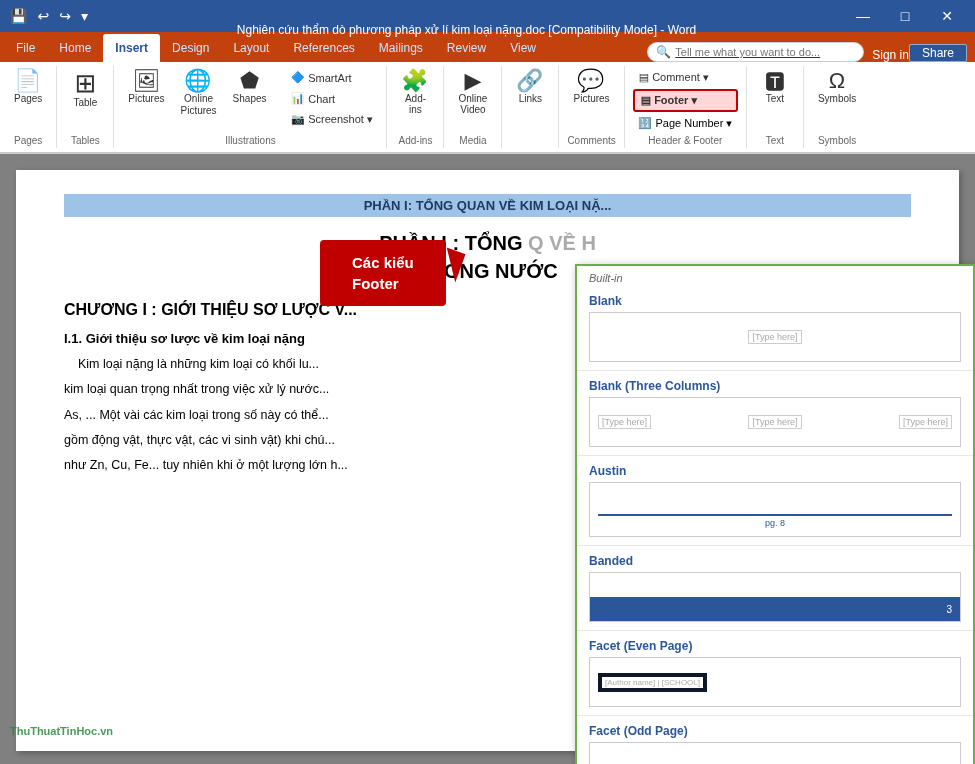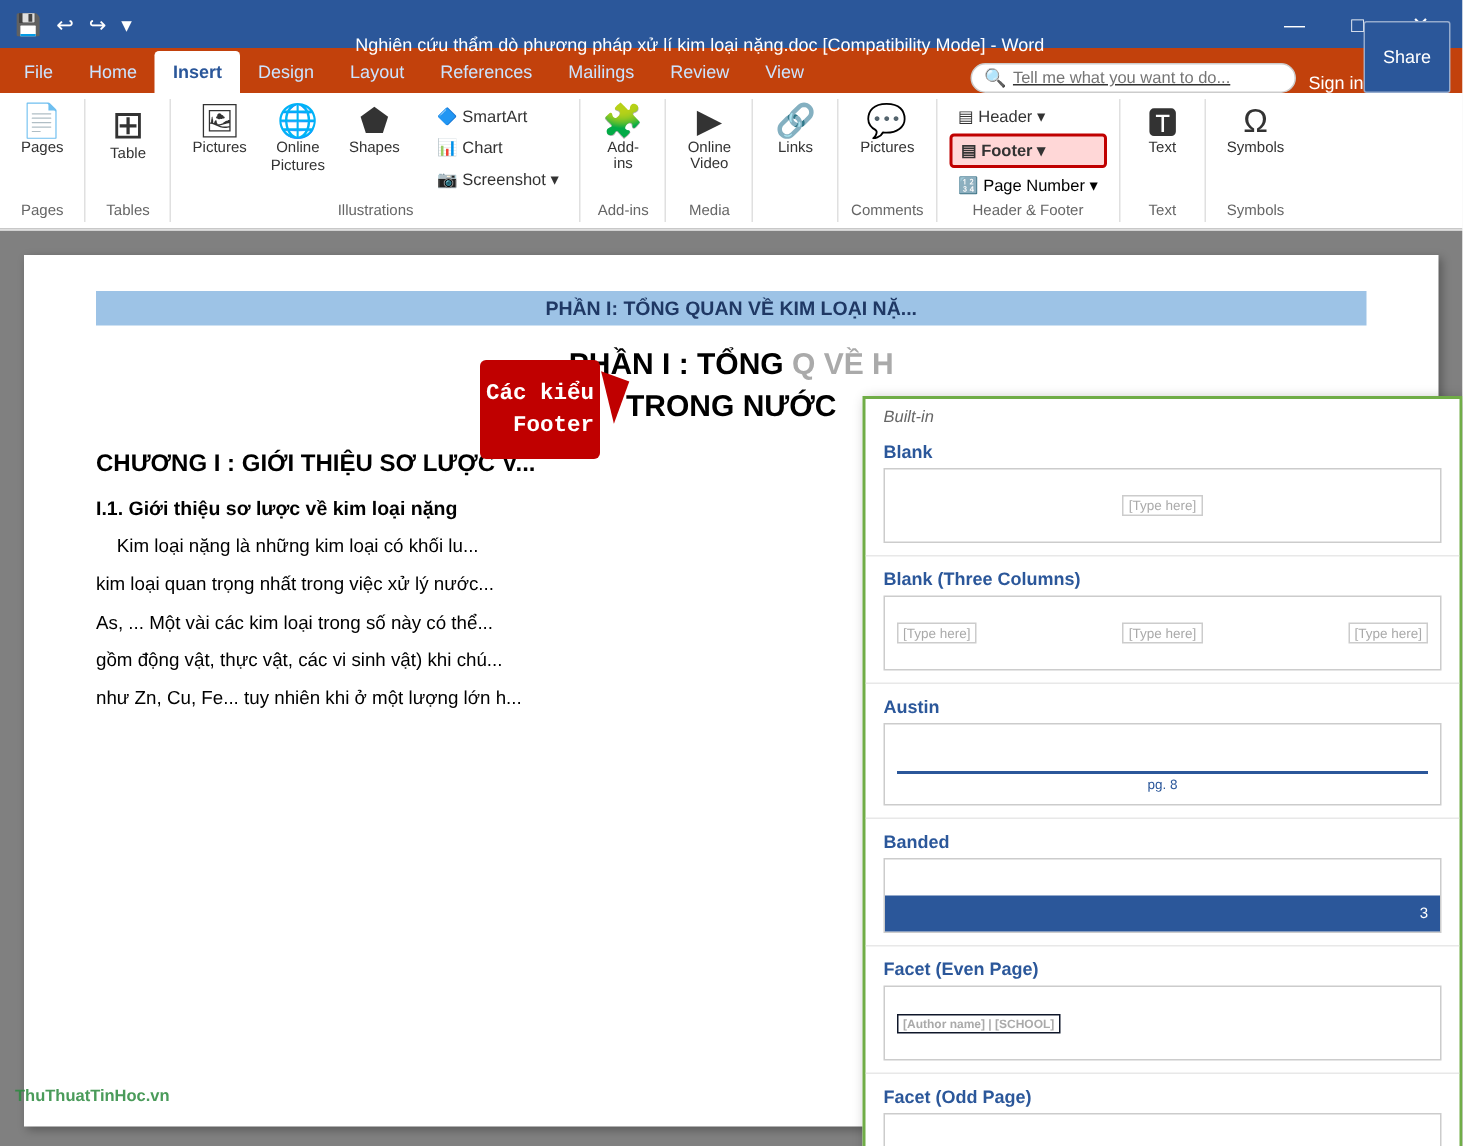--- a/index.html
+++ b/index.html
@@ -203,25 +203,24 @@
       position: absolute;
       top: 240px;
       left: 320px;
       z-index: 200;
     }
     .callout-box {
       background: #c00000;
       color: white;
       font-size: 15px;
       font-weight: bold;
-      padding: 12px 4px;
-      text-align: right;
+      padding: 12px 32px;
+      text-align: left;
       border-radius: 4px;
       line-height: 1.4;
-      font-family: Liberation Mono, monospace;
     }
     .callout-arrow {
       width: 0;
       height: 0;
       border-left: 20px solid transparent;
       border-right: 0px solid transparent;
       border-top: 30px solid #c00000;
       position: absolute;
       right: -15px;
       top: 10px;
@@ -299,21 +298,21 @@
       color: white;
       cursor: pointer;
       font-size: 12px;
     }
     .share-btn {
       background: #2b579a;
       border: 1px solid rgba(255,255,255,0.5);
       color: white;
       cursor: pointer;
       font-size: 12px;
-      padding: 16px 12px;
+      padding: 1px 12px;
       border-radius: 2px;
     }
     .quick-access { display: flex; gap: 4px; align-items: center; }
     .qa-btn { background: none; border: none; color: white; cursor: pointer; font-size: 14px; padding: 2px; }
 
     .tell-me-input {
       border: none;
       outline: none;
       font-size: 11px;
       color: #333;
@@ -468,21 +467,21 @@
         </div>
       </div>
       <div class="ribbon-group-label">Comments</div>
     </div>
 
     <div class="ribbon-group">
       <div class="ribbon-group-items">
         <div class="ribbon-col">
           <div class="ribbon-btn-hf header-btn">
             <span>▤</span>
-            <span>Header ▾</span>
+            <span>Comment ▾</span>
           </div>
           <div class="ribbon-btn-hf footer-btn">
             <span>▤</span>
             <span>Footer ▾</span>
           </div>
           <div class="ribbon-btn-hf">
             <span>🔢</span>
             <span>Page Number ▾</span>
           </div>
         </div>
@@ -569,21 +568,21 @@
       <div class="footer-option-preview" style="padding:0; min-height:50px; justify-content:flex-end; flex-direction:column;">
         <div class="footer-banded-preview">
           <span>3</span>
         </div>
       </div>
     </div>
 
     <div class="footer-option">
       <div class="footer-option-name">Facet (Even Page)</div>
       <div class="footer-option-preview" style="min-height:50px; justify-content:flex-start; padding:8px;">
-        <span style="font-size:8px; color:#aaa; border:1px solid #0f172a; padding:1px 3px;font-weight:bold;">[Author name] | [SCHOOL]</span>
+        <span style="font-size:8px; color:#aaa; border:4px solid #0f172a; padding:1px 3px;">[Author name] | [SCHOOL]</span>
       </div>
     </div>
 
     <div class="footer-option">
       <div class="footer-option-name">Facet (Odd Page)</div>
       <div class="footer-option-preview" style="min-height:50px; justify-content:flex-end; padding:8px; gap:4px;">
         <span style="font-size:8px; color:#2b579a;">[DOCUMENT TITLE]</span>
         <span style="font-size:8px; color:#aaa;"> | [Document subtitle]</span>
       </div>
     </div>

